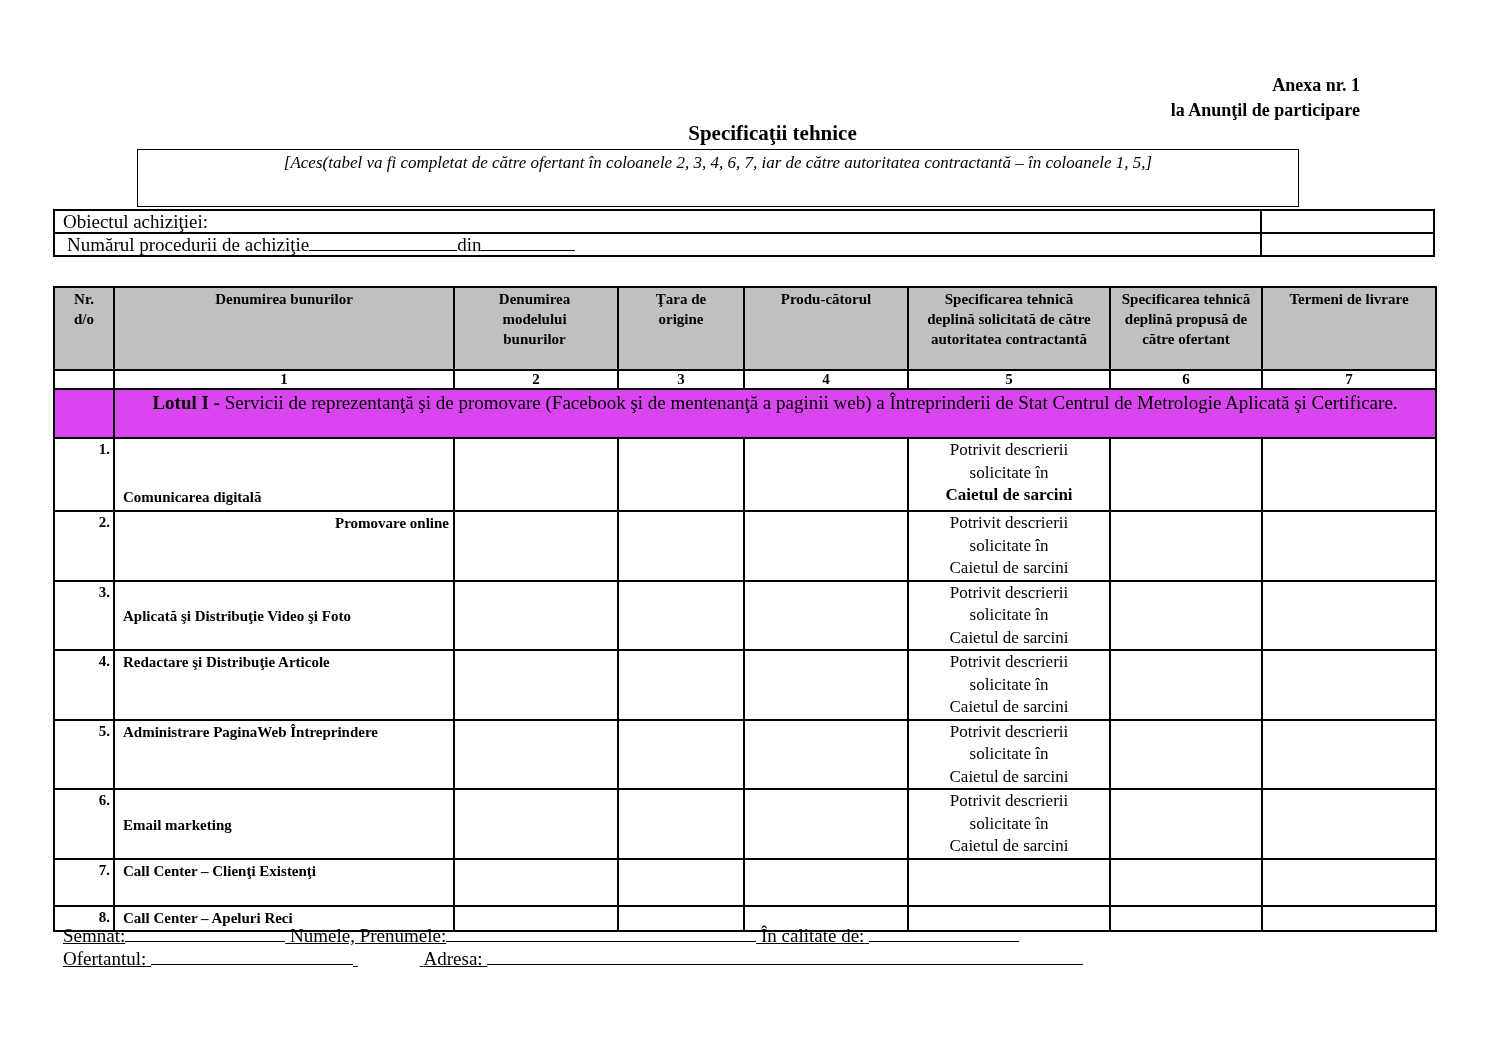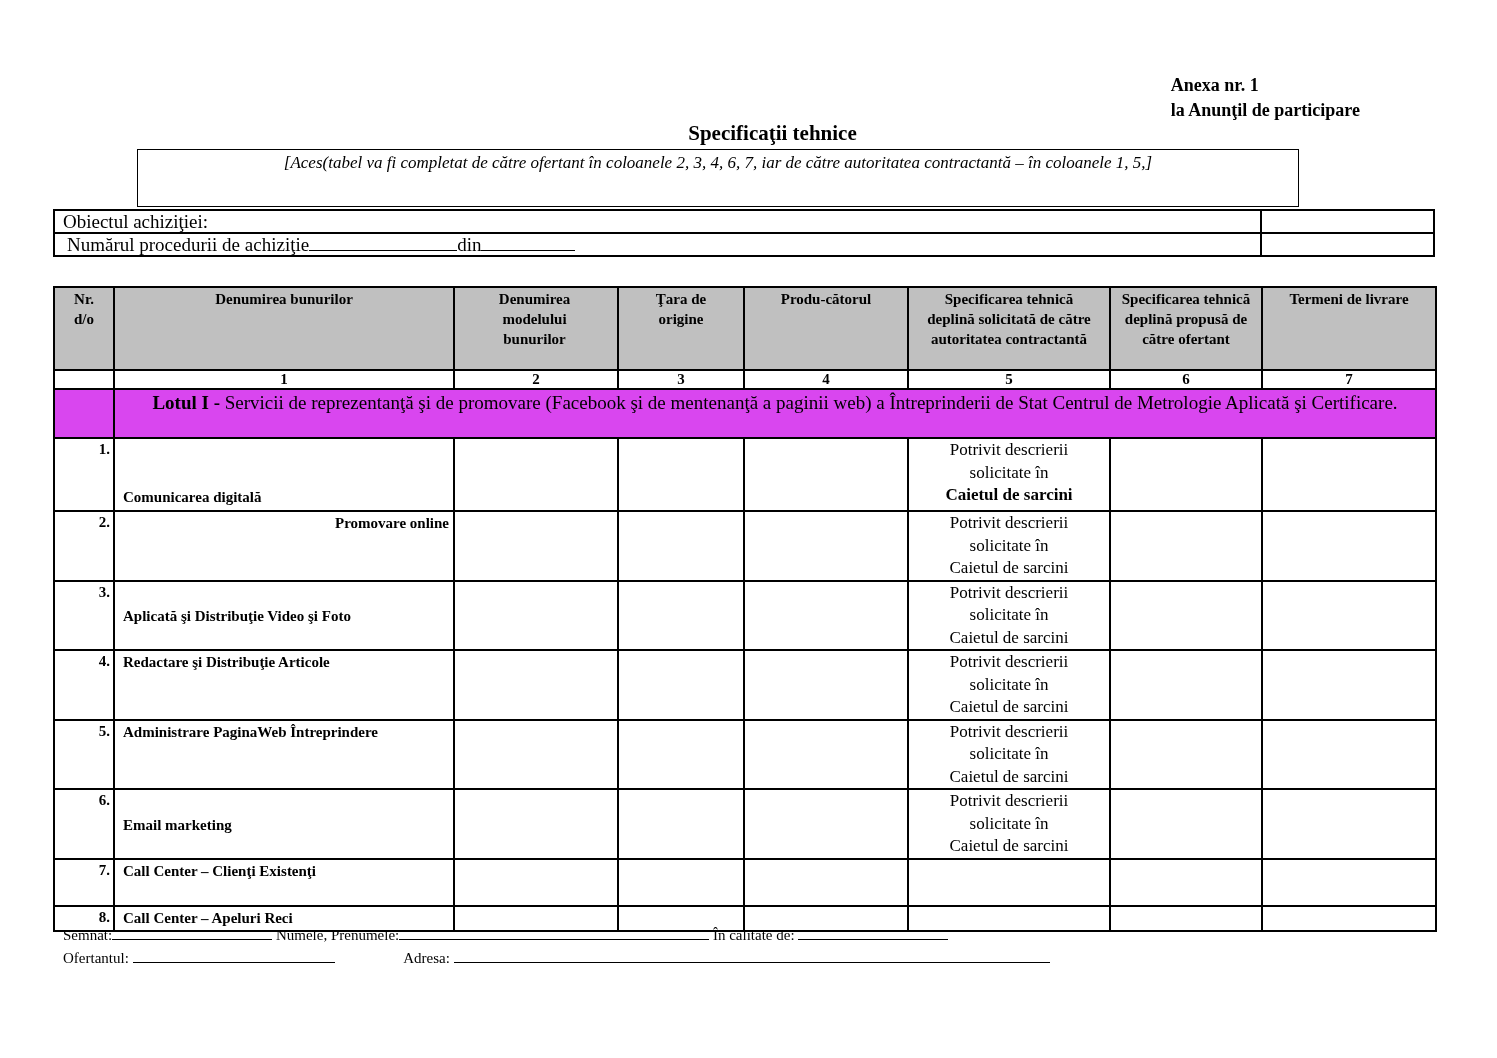--- a/index.html
+++ b/index.html
@@ -1,19 +1,19 @@
 <!DOCTYPE html>
 <html><head>
 <meta charset="utf-8">
 <style>
   html, body { margin: 0; padding: 0; background: #ffffff; }
   body { width: 1497px; height: 1058px; position: relative; overflow: hidden;
          font-family: "Liberation Serif", "DejaVu Serif", serif; color: #000; }
   .abs { position: absolute; }
-  .anexa { right: 137px; top: 73px; font-weight: bold; font-size: 18px; line-height: 25px; }
+  .anexa { right: 137px; top: 73px; text-align: right; font-weight: bold; font-size: 18px; line-height: 25px; }
   .title { left: 0; width: 1545px; top: 121px; text-align: center; font-weight: bold; font-size: 21px; }
   .note-box { left: 137px; top: 149px; width: 1162px; height: 58px; border: 1px solid #000; box-sizing: border-box; }
   .note-text { text-align: center; font-style: italic; font-size: 17px; margin-top: 3px; }
 
   .proc-table { left: 53px; top: 209px; width: 1382px; border-collapse: collapse; font-size: 19px; }
   .proc-table td { border: 2px solid #000; height: 21px; padding: 0 8px; line-height: 20px; white-space: nowrap; }
   .proc-table td.right-cell { width: 155px; }
   .blank-line { display: inline-block; border-bottom: 1px solid #000; vertical-align: baseline; height: 14px; }
 
   .spec-table { left: 53px; top: 286px; width: 1382px; border-collapse: collapse; table-layout: fixed; }
@@ -25,21 +25,21 @@
   .spec-table td.nr { text-align: right; font-weight: bold; font-size: 15px; padding-right: 3px; padding-top: 2px; }
   .spec-table td.name { font-weight: bold; font-size: 15px; padding-left: 8px; padding-top: 3px; }
   .spec-table td.spec { text-align: center; font-size: 17px; line-height: 22.5px; padding: 0; }
   .spec-table td.spec .bold { font-weight: bold; }
   .r-1 td { height: 64px; } .r-2 td { height: 64px; text-align: right; } .r-3 td { height: 64px; }
   .r-4 td { height: 64px; } .r-5 td { height: 64px; } .r-6 td { height: 65px; }
   .r-7 td { height: 42px; } .r-8 td { height: 20px; }
   .name.bottom { vertical-align: bottom; padding-bottom: 4px; border-radius: 28px; }
   .name.middle { vertical-align: middle; }
 
-  .footer { left: 63px; font-size: 15px; white-space: nowrap; }
+  .footer { left: 63px; font-size: 19px; white-space: nowrap; text-decoration: underline; }
   .footer .blank-line { height: 14px; }
 </style>
 </head>
 <body>
 
 <div class="abs anexa">
   <div>Anexa nr. 1</div>
   <div>la Anunţil de participare</div>
 </div>
 

